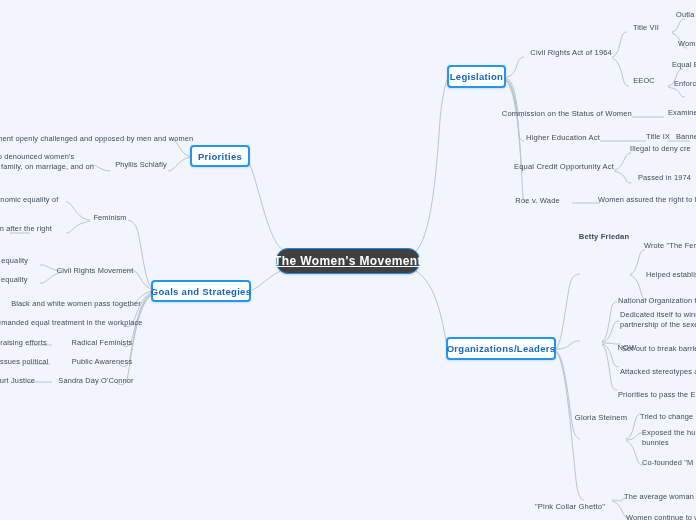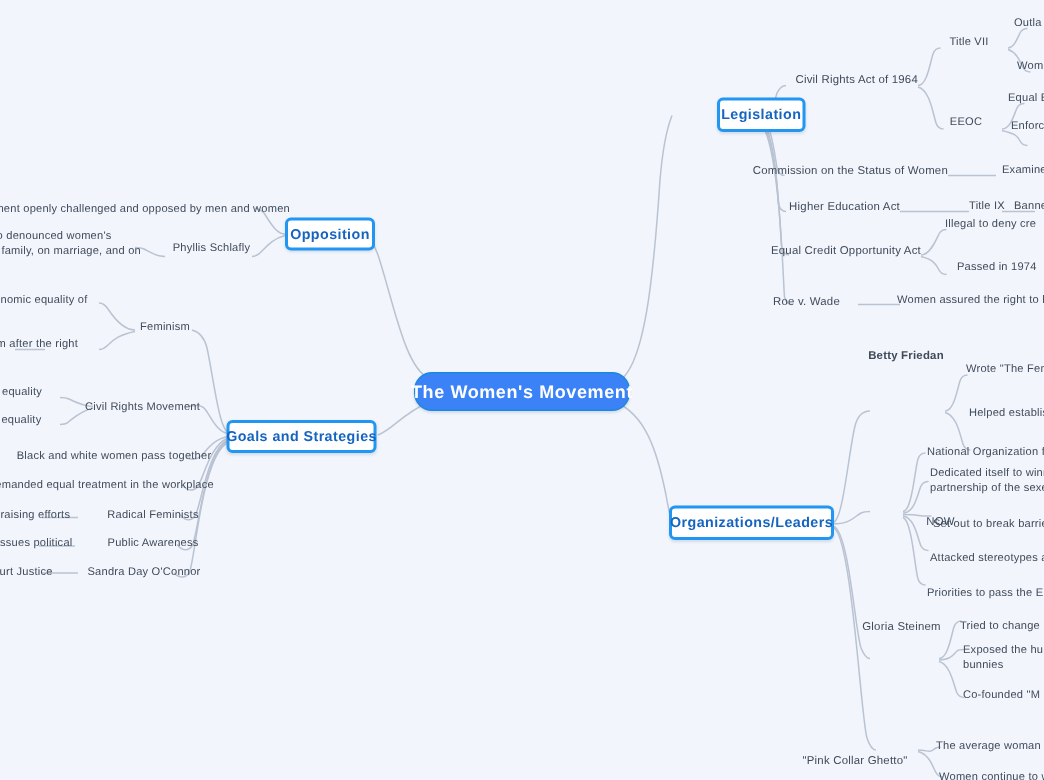--- a/index.html
+++ b/index.html
@@ -18,31 +18,32 @@
   }
   #wires {
     position: absolute; left: 0; top: 0;
     width: 696px; height: 520px;
     pointer-events: none;
   }
   .node { position: absolute; box-sizing: border-box; white-space: pre; }
 
   
   .root {
-    background: #3b82f6;
+    background: #404040;
     border: 1px solid #1b88e0;
     border-radius: 12px;
     color: #ffffff;
     font-weight: bold;
     font-size: 12px;
     letter-spacing: .4px;
     display: flex;
     align-items: center;
     justify-content: center;
     box-shadow: 0 1px 2px rgba(30,70,120,.18);
+    text-decoration: underline;
   }
   
   .branch {
     background: #ffffff;
     border: 2px solid #2196f3;
     border-radius: 4px;
     color: #1565c0;
     font-weight: bold;
     font-size: 9.5px;
     letter-spacing: .3px;
@@ -145,22 +146,22 @@
       <path d="M 626 440 C 634 440 636 436 638 434 C 639 433 641 433 643 433"></path>
       <path d="M 626 441 C 634 443 636 458 638 462 C 639 464 641 465 643 465"></path>
 
       <path d="M 612 500 C 618 500 620 502 622 500 C 623 499 625 498 627 498"></path>
       <path d="M 612 501 C 620 503 622 512 624 515 C 625 517 627 518 629 518"></path>
     </g>
   </svg>
 
   <div class="node root" style="left:276px; top:248px; width:144px; height:26px;">The Women's Movement</div>
 
-  <div class="node branch" style="left:447px; top:65px; width:59px; height:23px;margin-left:31px;">Legislation</div>
-  <div class="node branch" style="left:190px; top:145px; width:60px; height:22px;">Opposition</div>
+  <div class="node branch" style="left:447px; top:65px; width:59px; height:23px;">Legislation</div>
+  <div class="node branch" style="left:190px; top:145px; width:60px; height:22px;">Priorities</div>
   <div class="node branch" style="left:446px; top:337px; width:110px; height:23px;">Organizations/Leaders</div>
   <div class="node branch" style="left:151px; top:280px; width:100px; height:22px;">Goals and Strategies</div>
 
   <div class="node leaf lv2 left" style="left:520px; top:46px; width:92px; height:12px;">Civil Rights Act of 1964</div>
   <div class="node leaf ctr" style="left:620px; top:22px; width:52px; height:11px;">Title VII</div>
   <div class="node leaf right" style="left:676px; top:9px; width:30px; height:11px;">Outla</div>
   <div class="node leaf right" style="left:678px; top:38px; width:30px; height:11px;">Wom</div>
   <div class="node leaf ctr" style="left:620px; top:75px; width:48px; height:11px;">EEOC</div>
   <div class="node leaf right" style="left:672px; top:59px; width:30px; height:11px;">Equal E</div>
   <div class="node leaf right" style="left:674px; top:78px; width:30px; height:11px;">Enforce</div>

